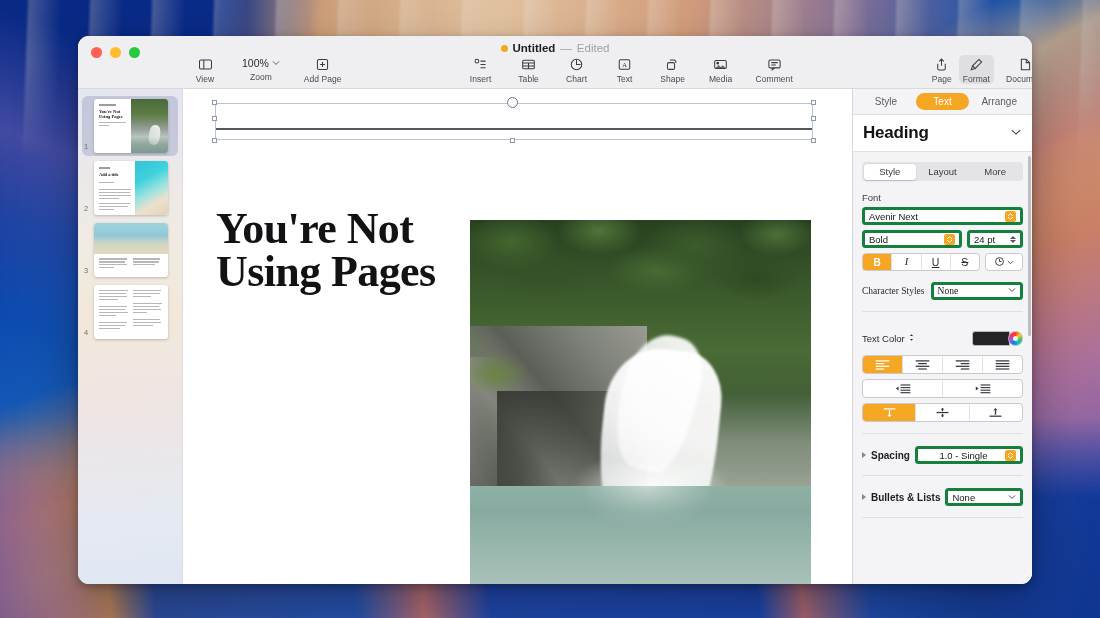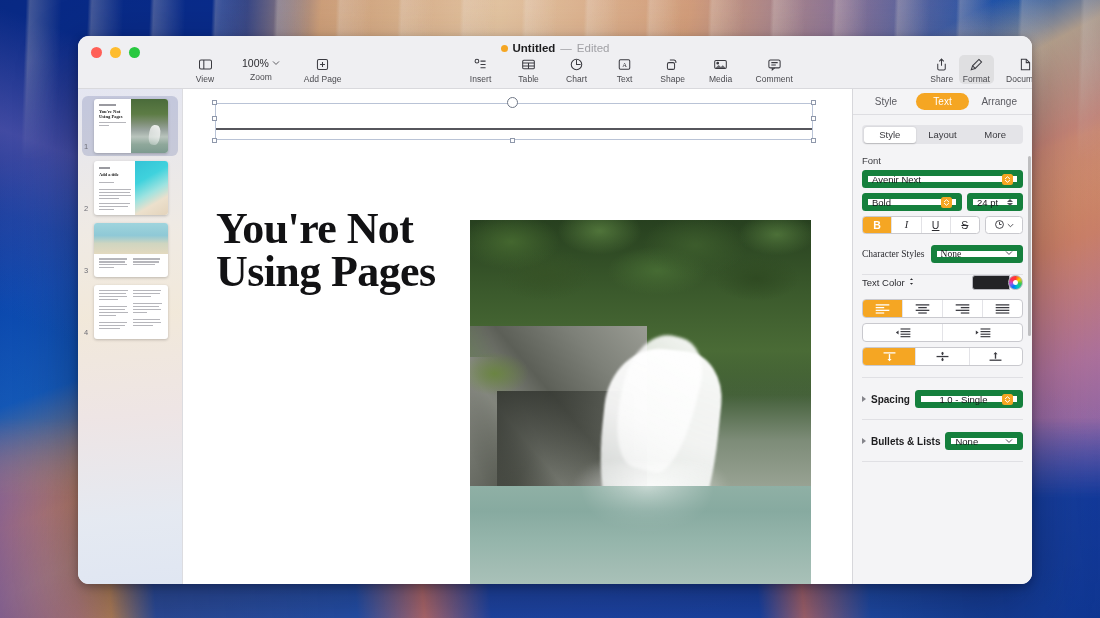--- a/index.html
+++ b/index.html
@@ -315,21 +315,21 @@
     margin: 10px 9px 0; height: 19px; display: flex; background: #e4e4e8;
     border-radius: 4px; padding: 1.5px;
   }
   .seg-btn { flex: 1; font-size: 9.5px; text-align: center; line-height: 16px; border-radius: 3px; color: #3a3a3f; }
   .seg-btn.active { background: #fff; box-shadow: 0 0.5px 1.5px rgba(0,0,0,0.2); font-weight: 500; }
 
   .fmt-sec { padding: 0 9px; }
   .fmt-label { font-size: 9.5px; color: #3c3c41; margin: 11px 0 4px; }
 
   .ctl {
-    height: 18px; background: #fff; border: 6px solid #15803d; border-radius: 3.5px;
+    height: 18px; background: #fff; border: 3px solid #15803d; border-radius: 3.5px;
     display: flex; align-items: center; padding: 0 4px; font-size: 9.5px; color: #17171a;
   }
   .ctl .val { flex: 1; white-space: nowrap; overflow: hidden; }
   .stepper-o {
     width: 11px; height: 11px; border-radius: 2.5px; background: #f5a623;
     display: flex; flex-direction: column; align-items: center; justify-content: center;
     flex: 0 0 11px;
   }
 
   .row2 { display: flex; gap: 5px; margin-top: 5px; }
@@ -358,21 +358,21 @@
     width: 38px; height: 18px; background: #fff; border: 1px solid #c9c9ce; border-radius: 3.5px;
     display: flex; align-items: center; justify-content: center; gap: 2px;
   }
 
   .kv { display: flex; align-items: center; gap: 6px; margin-top: 11px; font-family: Liberation Serif, serif; }
   .kv .k { font-size: 9.5px; color: #2b2b30; white-space: nowrap; }
   .kv .ctl { flex: 1; }
 
   .divider { height: 1px; background: #e0e0e4; margin: 11px 9px 0; }
 
-  .color-row { display: flex; align-items: center; margin-top: 0; }
+  .color-row { display: flex; align-items: center; margin-top: 19px; }
   .color-row .k { font-size: 9.5px; color: #2b2b30; display: flex; align-items: center; gap: 3px; }
   .swatch-wrap { margin-left: auto; display: flex; align-items: center; }
   .swatch {
     width: 38px; height: 15px; background: #232326; border: 1px solid #b8b8be;
     border-radius: 3px 0 0 3px;
   }
   .wheel {
     width: 15px; height: 15px; border-radius: 50%; border: 1px solid #b8b8be; margin-left: -2px;
     background: conic-gradient(#ff3b30, #ffcc00, #34c759, #00c7be, #007aff, #af52de, #ff2d55, #ff3b30);
     position: relative;
@@ -542,21 +542,21 @@
         </div>
 
         <div class="tb-item tb-share">
           <span class="ico">
             <svg viewBox="0 0 16 16" width="15" height="15" fill="none" stroke="#3a3a40" stroke-width="1.1">
               <path d="M4 7.2V12.4a1.4 1.4 0 0 0 1.4 1.4h5.2a1.4 1.4 0 0 0 1.4-1.4V7.2"></path>
               <line x1="8" y1="2.2" x2="8" y2="9.4"></line>
                 <path d="M5.6 4.6 8 2.2l2.4 2.4"></path>
             </svg>
           </span>
-          <span class="lbl">Share</span>
+          <span class="lbl">Page</span>
         </div>
 
         <div class="tb-right">
           <div class="tb-item active">
             <span class="ico">
               <svg viewBox="0 0 16 16" width="15" height="15" fill="none" stroke="#3a3a40" stroke-width="1.1">
                 <path d="M10.6 2.6 13.4 5.4 6.6 12.2 3.8 9.4z"></path>
                 <path d="M3.8 9.4 2.4 13.6l4.2-1.4"></path>
               </svg>
             </span>
@@ -716,20 +716,28 @@
       </div>
 
       <div id="format">
 
         <div id="fmt-tabs">
           <div class="fmt-tab">Style</div>
           <div class="fmt-tab active">Text</div>
           <div class="fmt-tab">Arrange</div>
         </div>
 
+        <div id="fmt-style-head">
+          <span id="fmt-style-name">Heading</span>
+          <span>
+            <svg viewBox="0 0 14 14" width="12" height="12">
+                <path d="M2.4 5 7 9.4 11.6 5" stroke="#46464c" stroke-width="1.3" fill="none" stroke-linecap="round"></path>
+              </svg>
+          </span>
+        </div>
 
         <div id="fmt-seg">
           <div class="seg-btn active">Style</div>
           <div class="seg-btn">Layout</div>
           <div class="seg-btn">More</div>
         </div>
 
         <div class="fmt-sec">
           <div class="fmt-label">Font</div>
 

